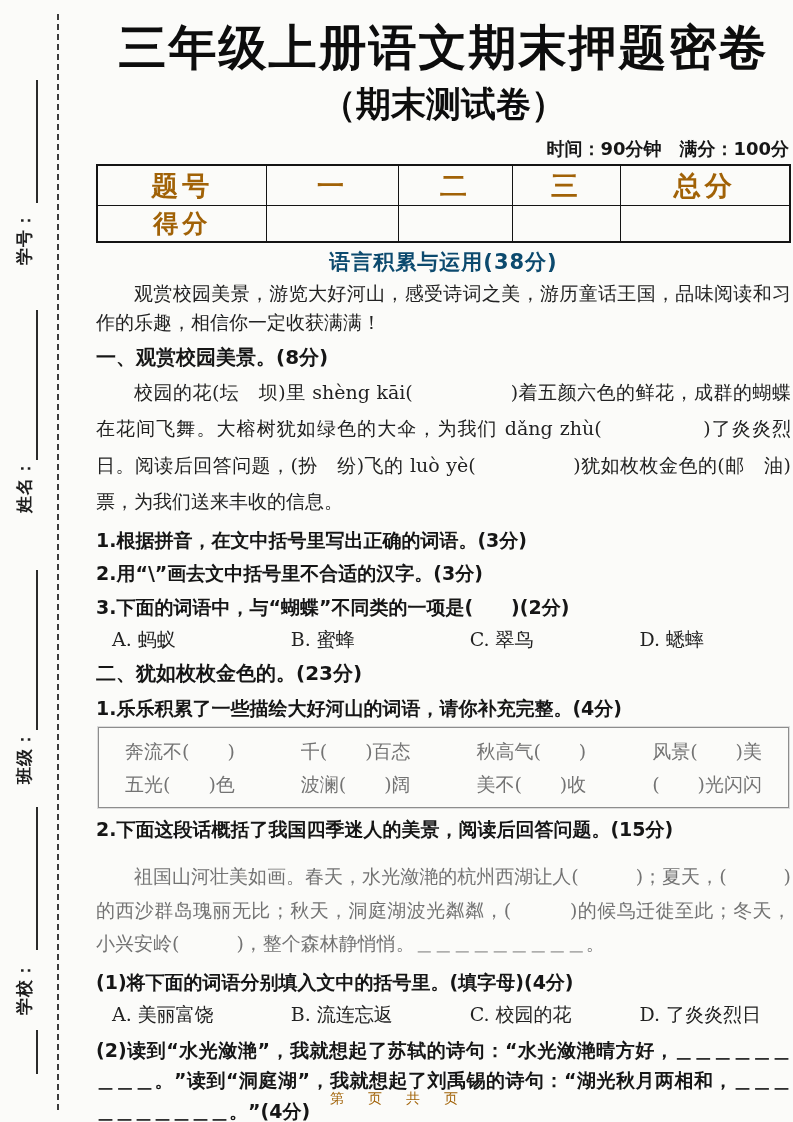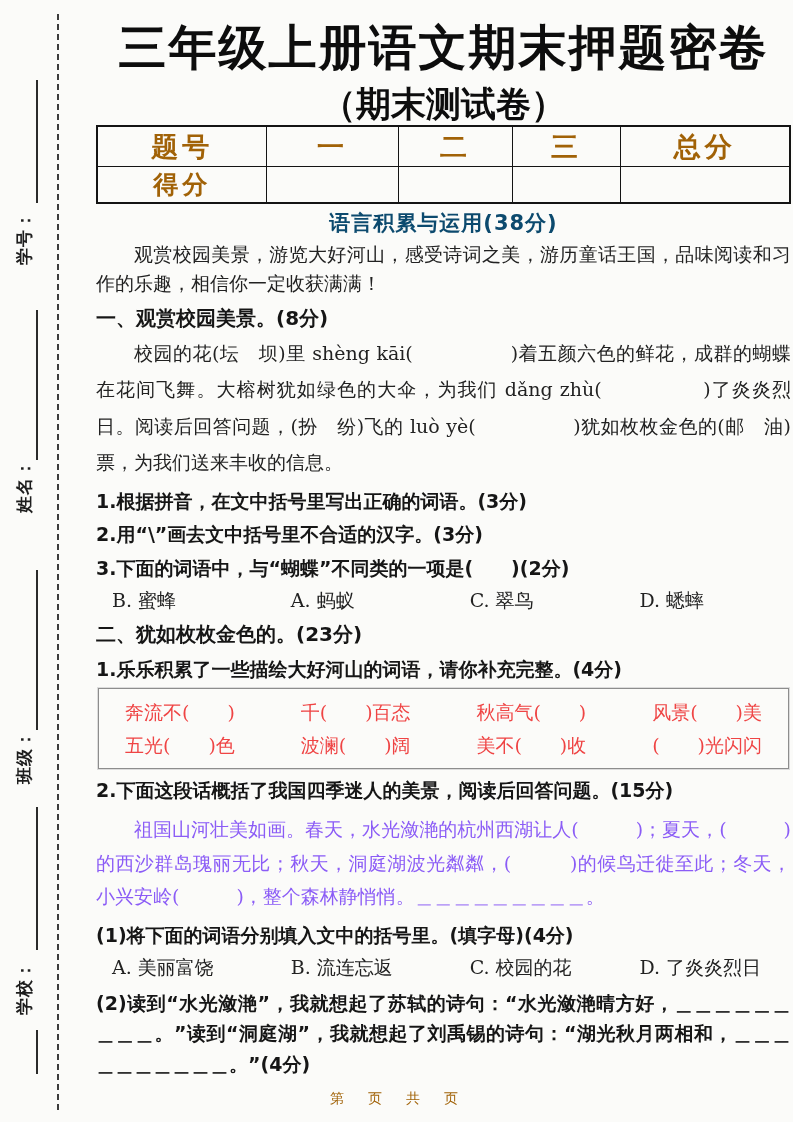--- a/index.html
+++ b/index.html
@@ -27,28 +27,28 @@
   .time-info{margin:12px 2px 3px 0;text-align:right;font-size:18px;font-weight:700;}
   table.score{width:100%;border-collapse:collapse;table-layout:fixed;border:2.5px solid #141414;}
   table.score td{border:1.5px solid #141414;text-align:center;font-weight:700;color:#a16207;}
   table.score .r1 td{font-size:27px;height:37px;letter-spacing:4px;}
   table.score .r2 td{font-size:25px;height:33px;letter-spacing:4px;}
   .section-heading{margin:5px 0 0;text-align:center;font-size:21px;font-weight:700;color:#0c4a6e;letter-spacing:1px;}
   .kai{font-family:"DejaVu Serif","Liberation Serif",serif;}
   .intro{margin:3px 0 0;font-size:19px;line-height:1.53;text-indent:2em;text-align:justify;color:#222;}
   .part-heading{margin:7px 0 0;font-size:20px;font-weight:700;}
   .passage{margin:3px 0 0;font-size:19px;line-height:1.9;text-indent:2em;text-align:justify;color:#222;}
-  .passage2{margin:10px 0 0;font-size:19px;line-height:1.78;text-indent:2em;text-align:justify;color:#8b5cf6;}
+  .passage2{margin:18px 0 0;font-size:19px;line-height:1.78;text-indent:2em;text-align:justify;color:#737373;}
   .stem{margin:9px 0 0;font-size:19px;font-weight:700;line-height:1.3;}
   .stem-wrap{margin:7px 0 0;font-size:19px;font-weight:700;line-height:1.6;text-align:justify;}
   .options{margin:7px 0 0;display:grid;grid-template-columns:1.18fr 1.18fr 1.12fr 1fr;padding-left:16px;font-size:19px;color:#222;}
   .idiom-box{
     margin:7px 2px 0;
     border:1.5px solid #8d8d8d;outline:1px solid #dcdcdc;
-    padding:7px 26px;font-size:19px;line-height:1.7;color:#ef4444;
+    padding:7px 26px;font-size:19px;line-height:1.7;color:#737373;
   }
   .idiom-row{display:flex;justify-content:space-between;}
   .footer{position:absolute;left:0;bottom:14px;width:100%;text-align:center;font-size:14px;letter-spacing:5px;color:#a16207;}
 </style>
 </head>
 <body>
 
 <div class="page">
 
   <div class="rail-line" style="top:80px;height:123px;"></div>
@@ -59,20 +59,21 @@
   <div class="rail-label" style="top:757px;">班级：</div>
   <div class="rail-line" style="top:807px;height:143px;"></div>
   <div class="rail-label" style="top:988px;">学校：</div>
   <div class="rail-line" style="top:1030px;height:44px;"></div>
   <div class="fold-line"></div>
 
   <div class="content">
 
     <h1 class="title">三年级上册语文期末押题密卷</h1>
     <h2 class="subtitle">（期末测试卷）</h2>
+    <div class="time-info">时间：90分钟　满分：100分</div>
 
     <table class="score">
       <colgroup>
         <col style="width:24.5%">
           <col style="width:19%">
           <col style="width:16.5%">
           <col style="width:15.5%">
           <col style="width:24.5%">
       </colgroup>
       <tbody>
@@ -95,22 +96,22 @@
 
     <div class="section-heading">语言积累与运用(38分)</div>
     <p class="intro kai">观赏校园美景，游览大好河山，感受诗词之美，游历童话王国，品味阅读和习作的乐趣，相信你一定收获满满！</p>
 
     <div class="part-heading">一、观赏校园美景。(8分)</div>
     <p class="passage kai">校园的花(坛　坝)里 shèng kāi(　　　　　)着五颜六色的鲜花，成群的蝴蝶在花间飞舞。大榕树犹如绿色的大伞，为我们 dǎng zhù(　　　　　)了炎炎烈日。阅读后回答问题，(扮　纷)飞的 luò yè(　　　　　)犹如枚枚金色的(邮　油)票，为我们送来丰收的信息。</p>
     <div class="stem">1.根据拼音，在文中括号里写出正确的词语。(3分)</div>
     <div class="stem">2.用“\”画去文中括号里不合适的汉字。(3分)</div>
     <div class="stem">3.下面的词语中，与“蝴蝶”不同类的一项是(　　)(2分)</div>
     <div class="options kai">
+      <span>A. 蚂蚁</span>
       <span>B. 蜜蜂</span>
-      <span>A. 蚂蚁</span>
       <span>C. 翠鸟</span>
       <span>D. 蟋蟀</span>
     </div>
 
     <div class="part-heading">二、犹如枚枚金色的。(23分)</div>
     <div class="stem">1.乐乐积累了一些描绘大好河山的词语，请你补充完整。(4分)</div>
     <div class="idiom-box kai">
       <div class="idiom-row">
         <span>奔流不(　　)</span>
         <span>千(　　)百态</span>

